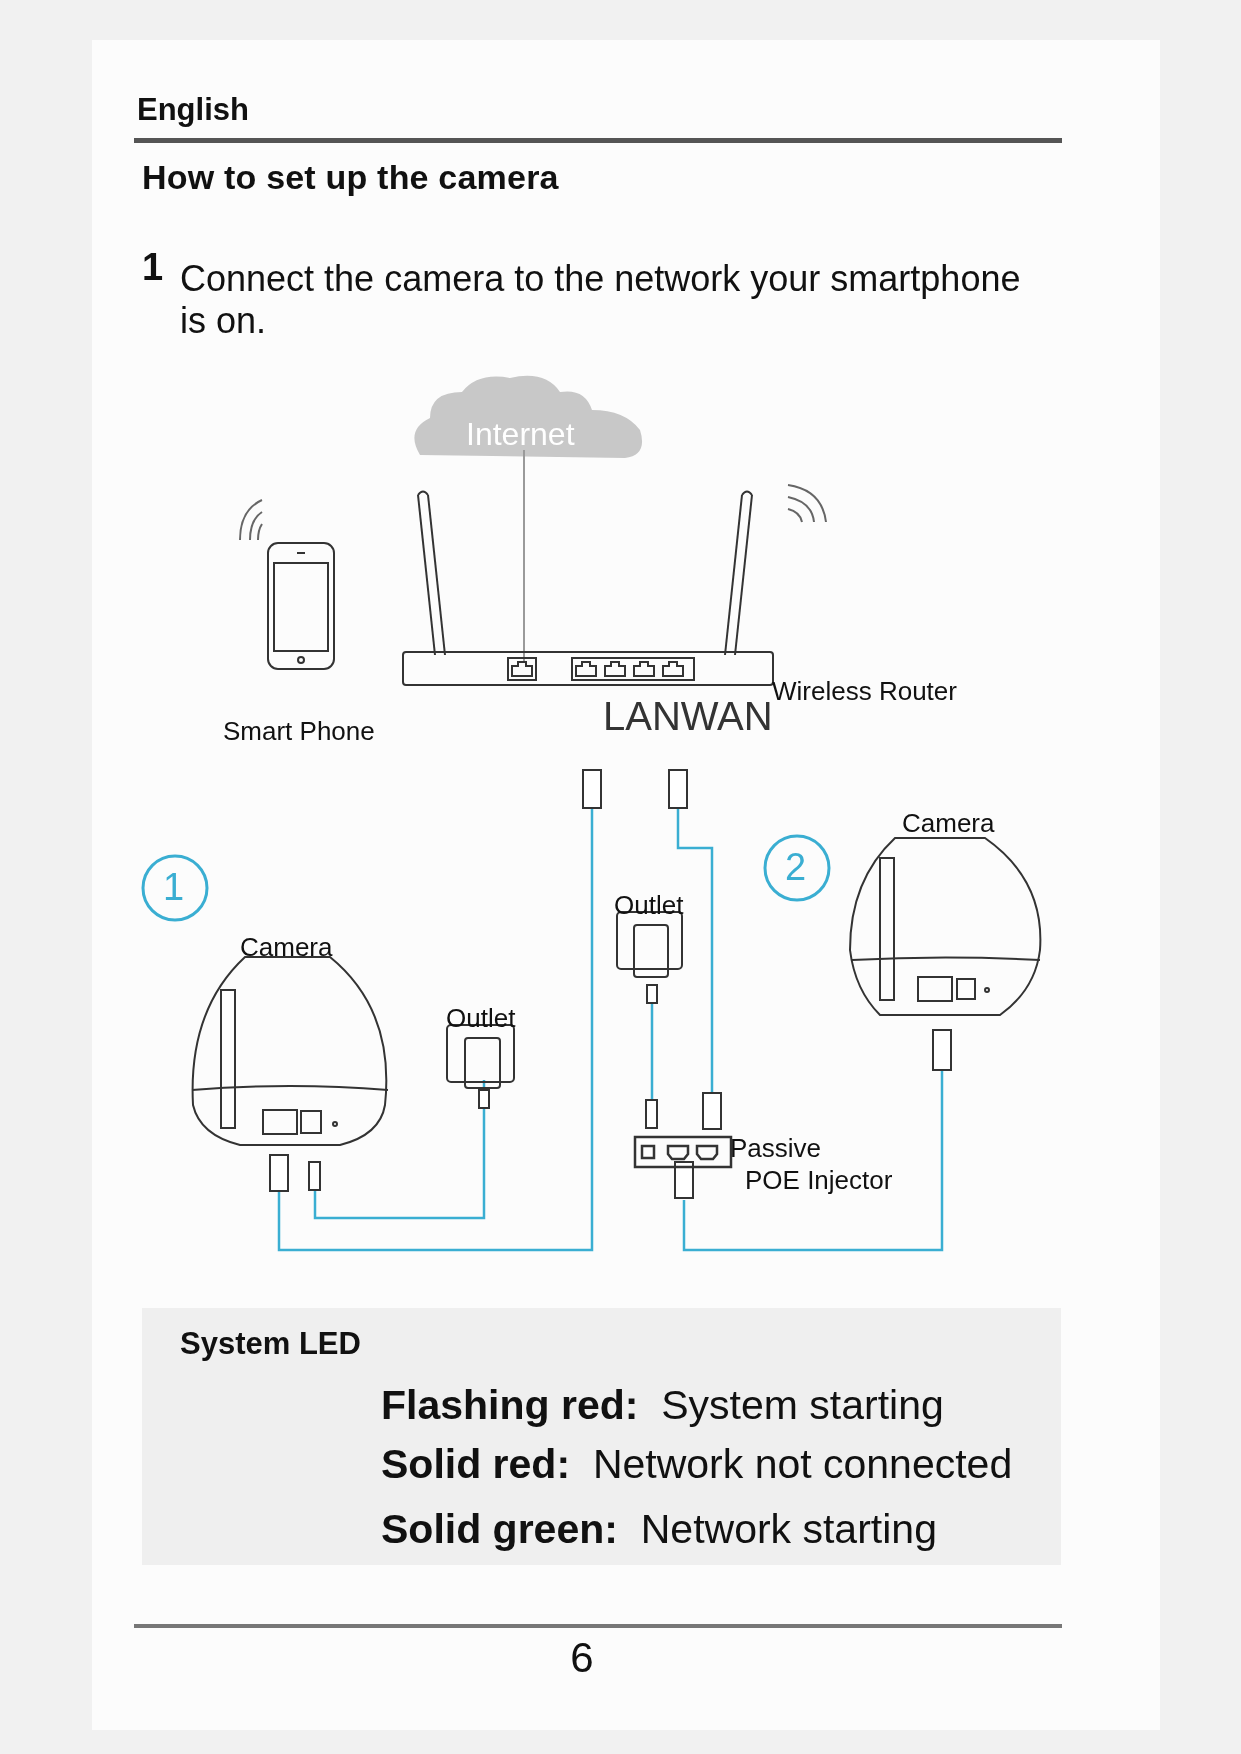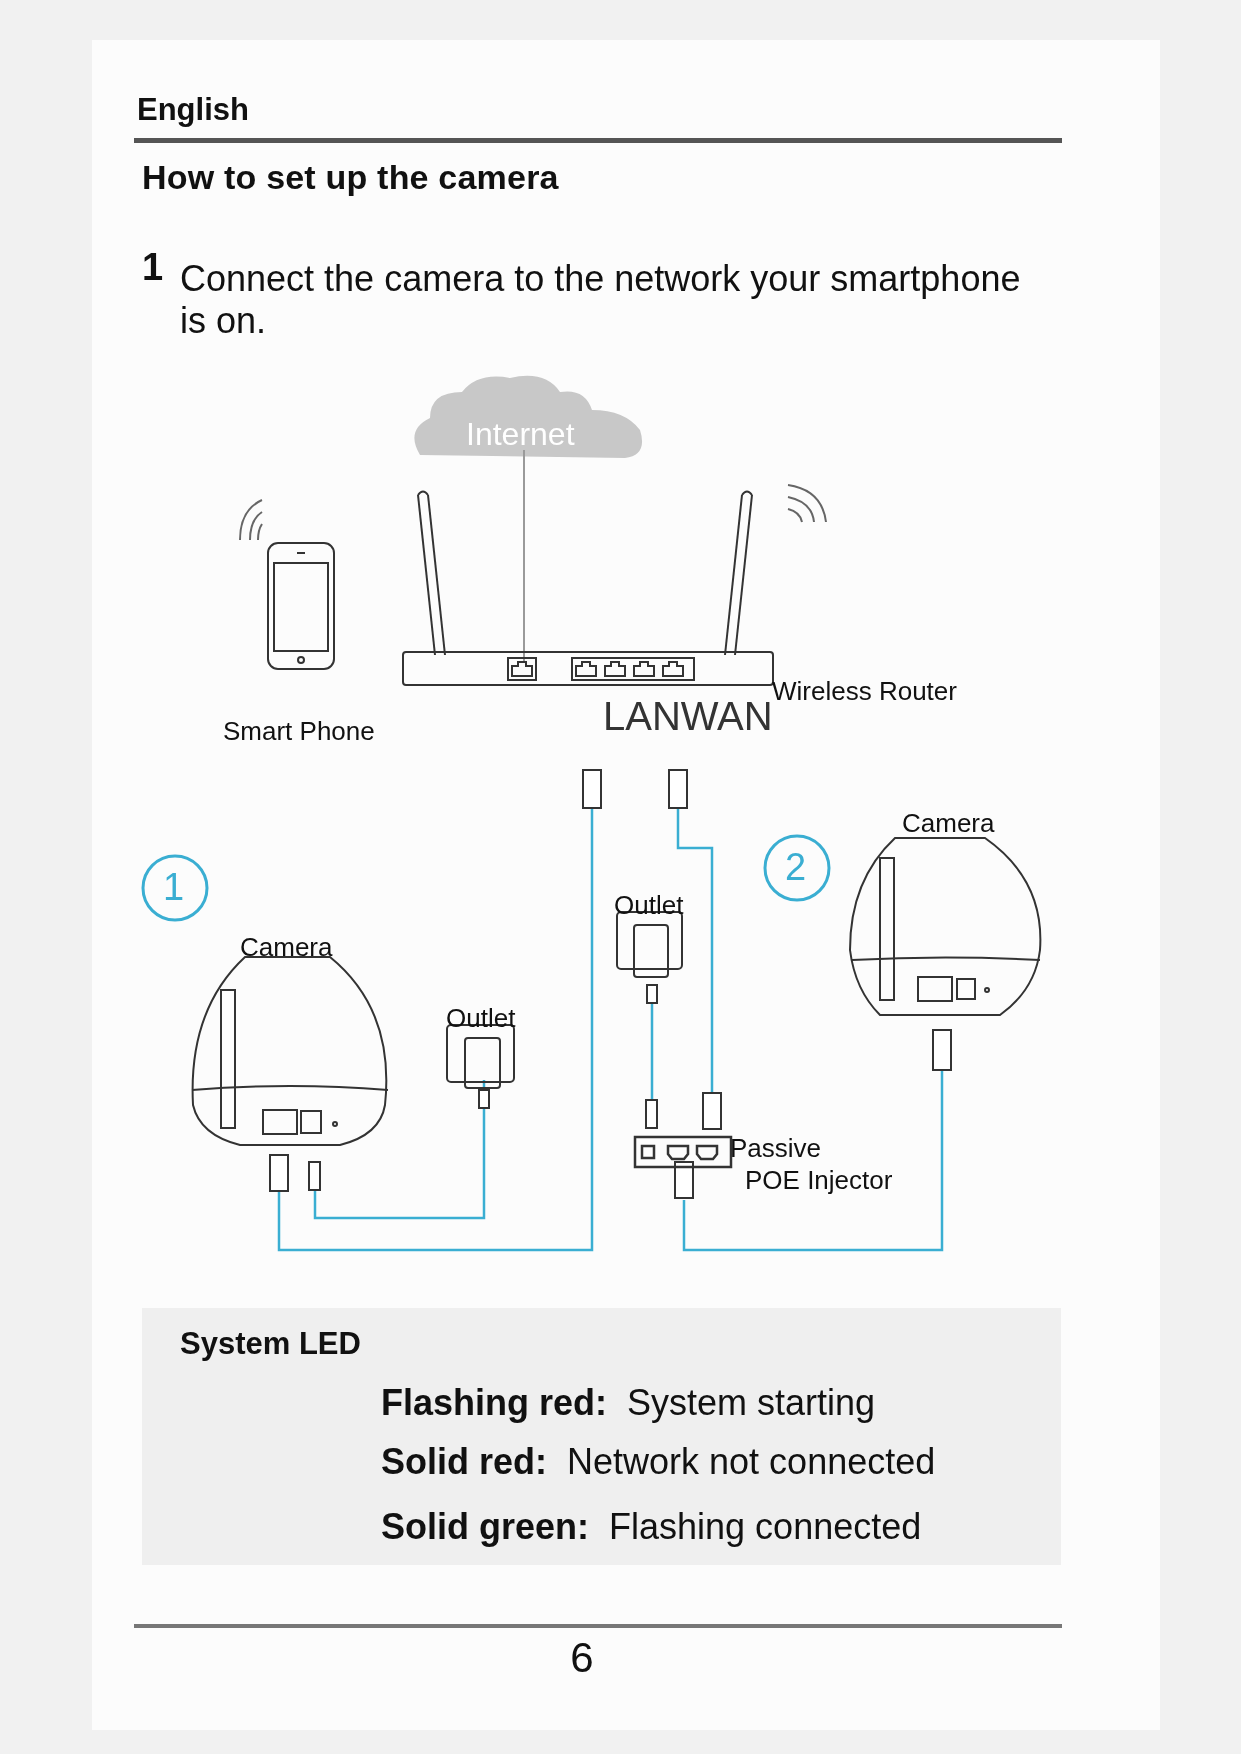--- a/index.html
+++ b/index.html
@@ -8,21 +8,21 @@
   .abs{position:absolute;}
   .lang{left:137px;top:92px;font-size:31px;font-weight:bold;}
   .rule{left:134px;width:928px;height:5px;background:#555;}
   .title{left:142px;top:158px;font-size:34px;font-weight:bold;letter-spacing:0.2px;}
   .stepnum{left:142px;top:246px;font-size:38px;font-weight:bold;}
   .stepline{left:180px;font-size:36px;font-weight:normal;}
   .lbl{font-size:26px;color:#111;white-space:nowrap;}
   svg.diagram{position:absolute;left:0;top:0;}
   .ledbox{left:142px;top:1308px;width:919px;height:257px;background:#efefef;}
   .ledtitle{left:180px;top:1326px;font-size:31px;font-weight:bold;}
-  .ledrow{left:381px;font-size:36px;white-space:nowrap;}
+  .ledrow{left:381px;font-size:41px;white-space:nowrap;}
   .ledrow b{font-weight:bold;}
   .pagenum{left:0;width:1164px;top:1634px;text-align:center;font-size:42px;}
 </style>
 </head>
 <body>
 
 <div class="page"></div>
 
 <div class="abs lang">English</div>
 <div class="abs rule" style="top:138px;"></div>
@@ -168,17 +168,17 @@
 <div class="abs ledrow" style="top:1382px;">
   <b>Flashing red:</b>&nbsp;
   <span>System starting</span>
 </div>
 <div class="abs ledrow" style="top:1441px;">
   <b>Solid red:</b>&nbsp;
   <span>Network not connected</span>
 </div>
 <div class="abs ledrow" style="top:1506px;">
   <b>Solid green:</b>&nbsp;
-  <span>Flashing connected</span>
+  <span>Network starting</span>
 </div>
 
 <div class="abs rule" style="top:1624px;height:4px;background:#777;"></div>
 <div class="abs pagenum">6</div>
 
 </body></html>

